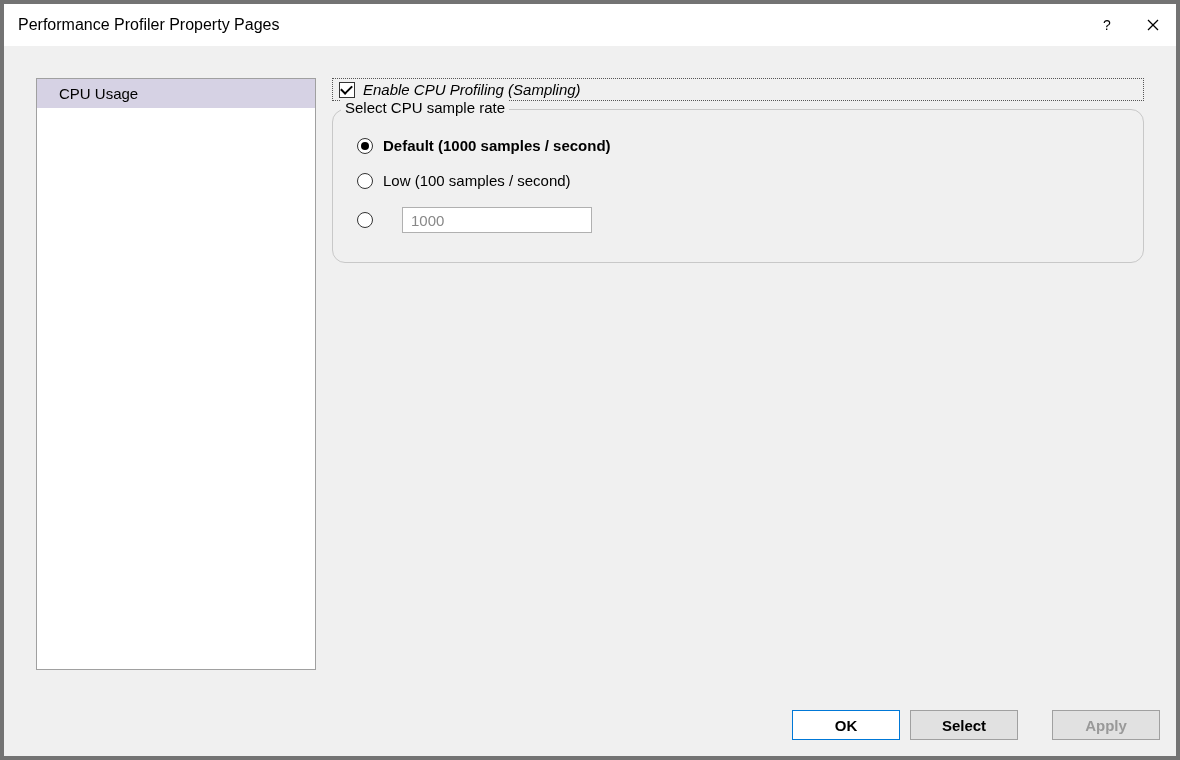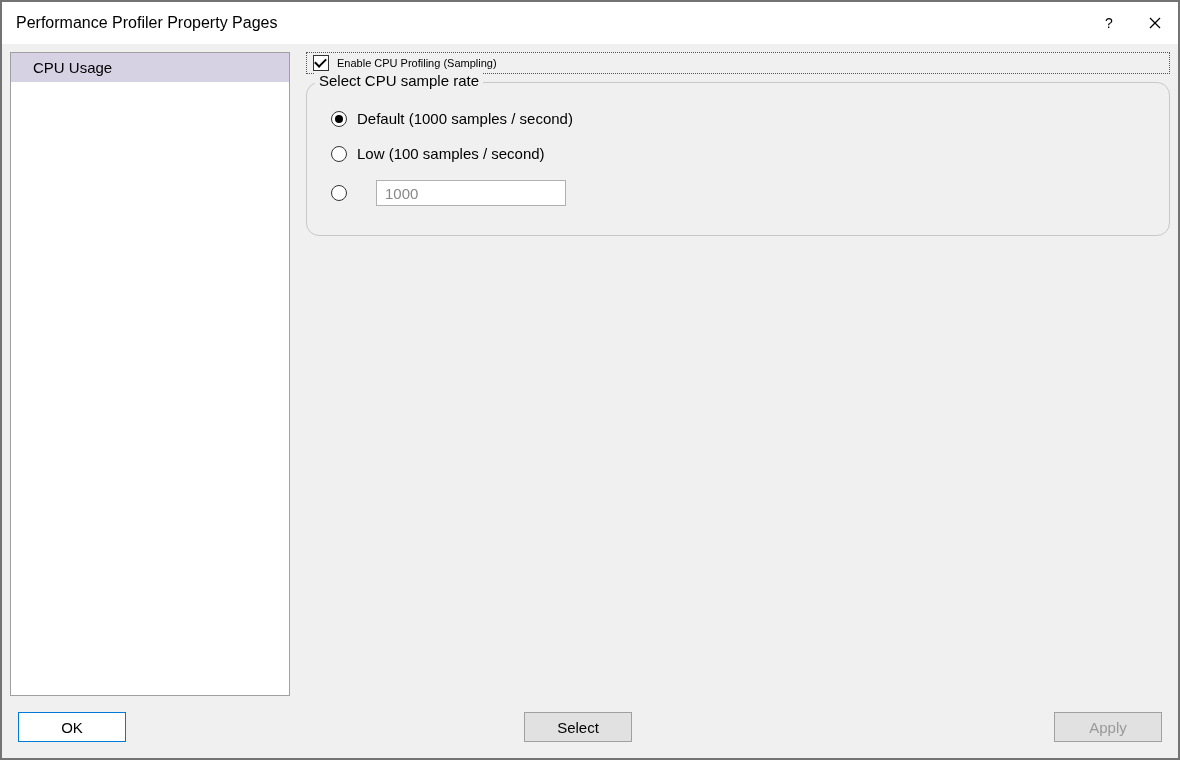--- a/index.html
+++ b/index.html
@@ -10,21 +10,21 @@
     }
     body {
       background: #ffffff;
       width: 1180px;
       height: 760px;
       overflow: hidden;
     }
     .window {
       width: 1180px;
       height: 760px;
-      border: 2px solid #737373;
+      border: 4px solid #737373;
       display: flex;
       flex-direction: column;
       background: #1d4ed8;
     }
     .titlebar {
       height: 42px;
       display: flex;
       align-items: center;
       padding: 0 0 0 14px;
       font-size: 16px;
@@ -40,21 +40,21 @@
       display: flex;
       align-items: center;
       justify-content: center;
       font-size: 14px;
       color: #000;
       cursor: pointer;
     }
     .content {
       flex: 1;
       display: flex;
-      padding: 8px;
+      padding: 32px;
       gap: 16px;
       background: #f0f0f0;
     }
     .sidebar {
       width: 280px;
       border: 1px solid #a0a0a0;
       background: #ffffff;
     }
     .sidebar-item {
       padding: 6px 22px;
@@ -69,22 +69,23 @@
       flex: 1;
       display: flex;
       flex-direction: column;
     }
     .checkbox-row {
       display: flex;
       align-items: center;
       gap: 8px;
       padding: 2px 6px;
       border: 1px dotted #555;
-      font-size: 11px;
+      font-size: 15px;
       margin-bottom: 8px;
+      font-style: italic;
     }
     .checkbox {
       width: 16px;
       height: 16px;
       border: 1px solid #333;
       background: #fff;
       display: inline-flex;
       align-items: center;
       justify-content: center;
       cursor: pointer;
@@ -138,39 +139,40 @@
       flex-shrink: 0;
     }
     .radio.selected::after {
       content: "";
       width: 8px;
       height: 8px;
       background: #000;
       border-radius: 50%;
     }
     .radio-row.selected .radio-label {
-      font-weight: 400;
+      font-weight: 700;
       text-align: center;
     }
     .custom-input {
       width: 190px;
       height: 26px;
       border: 1px solid #b0b0b0;
       background: #fff;
       padding: 2px 8px;
       font-size: 15px;
       color: #888;
       margin-left: 19px;
     }
     .button-bar {
       display: flex;
-      justify-content: space-between;
+      justify-content: flex-end;
       gap: 10px;
       padding: 8px 16px 16px 16px;
       background: #f0f0f0;
+      font-weight: bold;
     }
     .btn {
       width: 108px;
       height: 30px;
       border: 1px solid #a0a0a0;
       background: #e1e1e1;
       font-size: 15px;
       color: #000;
       cursor: pointer;
       display: flex;

